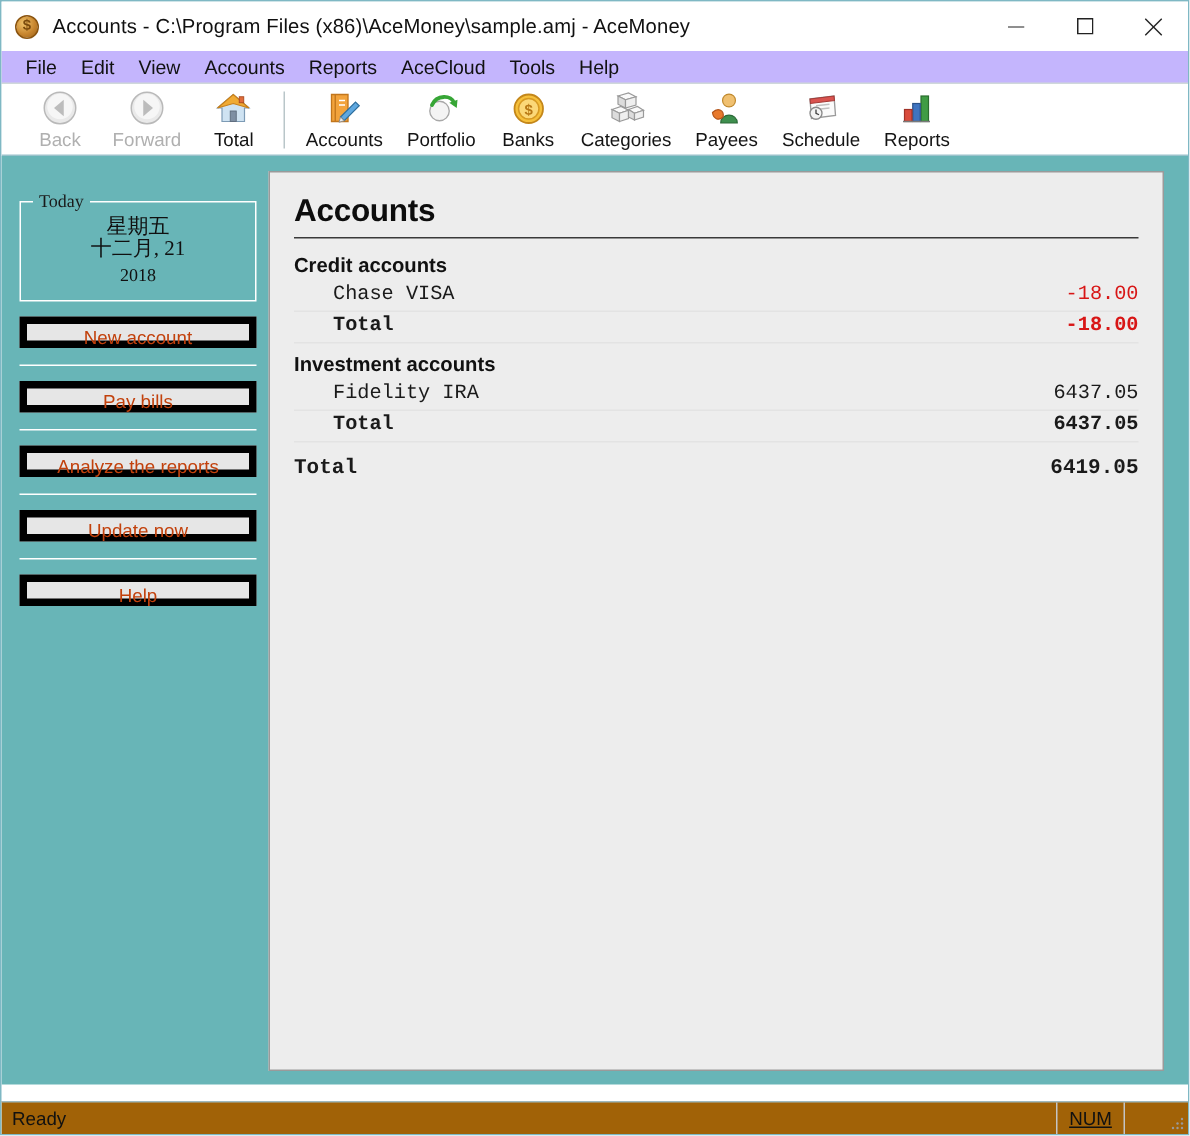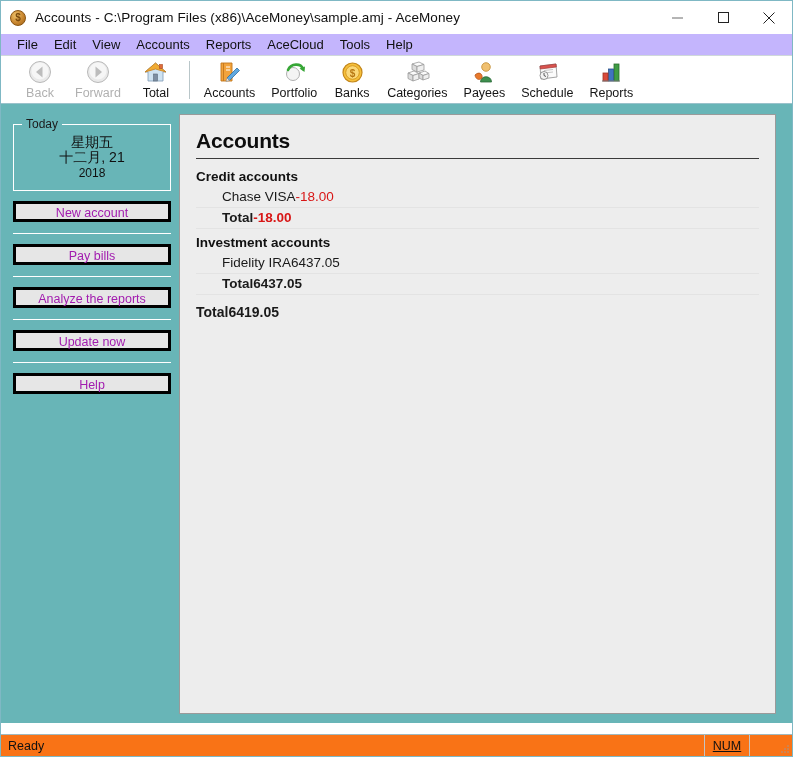--- a/index.html
+++ b/index.html
@@ -122,48 +122,49 @@
   
   .sidebar {
     position: absolute;
     left: 12px; top: 10px;
     width: 158px;
   }
   .today-box {
     position: relative;
     border: 1px solid #ffffff;
     height: 67px;
-    margin-top: 10px;
+    margin-top: 20px;
     display: flex;
     flex-direction: column;
     align-items: center;
     justify-content: center;
+    font-family: Liberation Serif, serif;
   }
   .today-legend {
     position: absolute;
     top: -8px; left: 8px;
     background: #68b5b7;
     padding: 0 4px;
     font-size: 12px;
     color: #1a1a1a;
   }
   .today-l1 { font-size: 14px; color: #101010; line-height: 1.05; }
   .today-l2 { font-size: 14px; color: #101010; line-height: 1.2; }
   .today-l3 { font-size: 12px; color: #101010; line-height: 1.2; }
 
   .side-btn {
     display: block;
     width: 100%;
     height: 21px;
     margin-top: 10px;
     background: #e6e6e6;
-    border: 3px solid #000000;
+    border: 5px solid #000000;
     font-family: "Liberation Sans", sans-serif;
     font-size: 12.5px;
-    color: #a21caf;
+    color: #c2410c;
     line-height: 19px;
     padding: 0;
   }
   .side-rule {
     height: 1px;
     background: #ffffff;
     margin-top: 11px;
   }
 
   
@@ -189,24 +190,25 @@
     margin-bottom: 10px;
   }
   .grp-title {
     font-size: 13.5px;
     font-weight: bold;
     color: #111;
     margin: 6px 0 3px 0;
   }
   .acct-row {
     display: flex;
-    justify-content: flex-start;
+    justify-content: space-between;
     align-items: baseline;
     padding: 2px 0 3px 0;
     border-bottom: 1px solid #e3e3e3;
+    font-family: Liberation Mono, monospace;
   }
   .acct-row .nm {
     font-size: 13.5px;
     color: #1a1a1a;
     padding-left: 26px;
   }
   .acct-row .amt {
     font-size: 13.5px;
     color: #1a1a1a;
     text-align: right;
@@ -220,21 +222,21 @@
   }
   .acct-row.grand .nm { padding-left: 0; font-weight: bold; font-size: 14px; }
   .acct-row.grand .amt { font-weight: bold; font-size: 14px; }
 
   
   .statusbar {
     position: absolute;
     left: 0; bottom: 0;
     width: 100%;
     height: 22px;
-    background: #f97316;
+    background: #a16207;
     border-top: 1px solid #9fb9bf;
     display: flex;
     align-items: center;
     font-size: 12.5px;
     color: #111;
   }
   .st-ready { padding-left: 7px; flex: 1 1 auto; }
   .st-cell {
     width: 46px;
     height: 100%;

